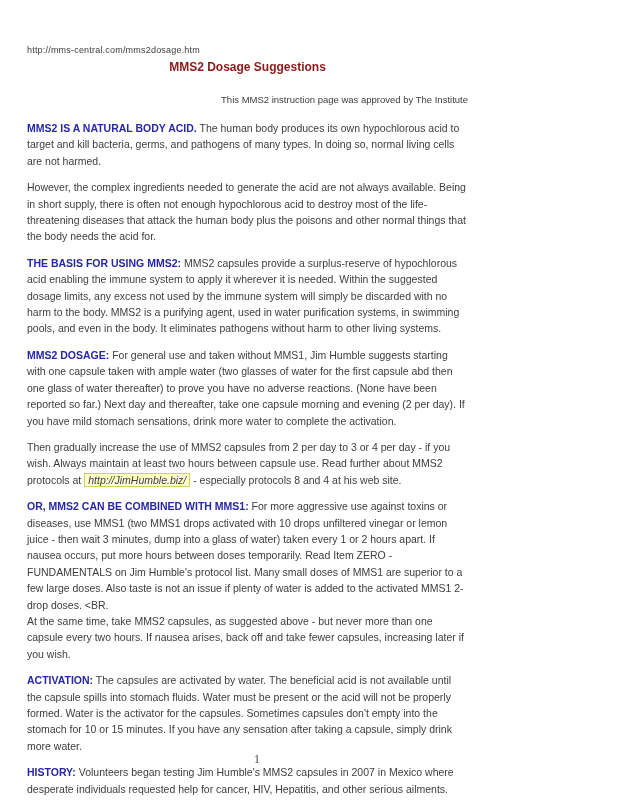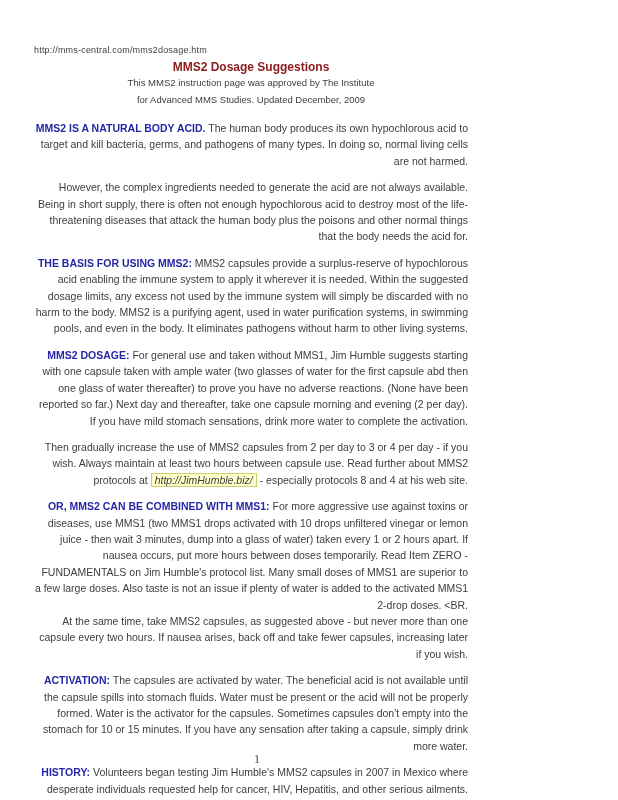--- a/index.html
+++ b/index.html
@@ -8,50 +8,49 @@
     background: #ffffff;
   }
   .page {
     position: relative;
     width: 514px;
     height: 800px;
     background: var(--page-bg, #ffffff);
     font-family: "Liberation Sans", "DejaVu Sans", sans-serif;
     color: var(--body-color, #3d3d3d);
     box-sizing: border-box;
-    padding: 45px 46px 0 34px;
+    padding: 45px 46px 0 27px;
     overflow: hidden;
   }
   .url-line {
     font-size: 9px;
     letter-spacing: 0.2px;
     color: var(--body-color, #3d3d3d);
   }
   .doc-title {
     margin: 5px 0 0 0;
     text-align: center;
     font-size: 12px;
     font-weight: bold;
     color: var(--title-color, #8b1a1a);
   }
   .approval {
-    margin-top: 0;
-    text-align: center;
+    margin-top: 17px;
+    text-align: right;
     font-size: 9.5px;
     line-height: 17px;
     color: var(--body-color, #3d3d3d);
   }
   .content {
     margin-top: 12px;
     font-size: 10.5px;
     line-height: 16.4px;
   }
   .content p {
     margin: 10px 0;
-    text-align: right;
   }
   .lead {
     font-weight: bold;
     color: var(--heading-color, #2626a6);
   }
   .hl-link {
     background: var(--link-bg, #ffffcc);
     border: 1px solid var(--link-border, #cfcf6f);
     padding: 0 3px;
     color: inherit;
@@ -74,21 +73,20 @@
 <body>
 
 <div class="page">
 
   <div class="url-line">http://mms-central.com/mms2dosage.htm</div>
 
   <h1 class="doc-title">MMS2 Dosage Suggestions</h1>
 
   <div class="approval">
     <div>This MMS2 instruction page was approved by The Institute</div>
-    <div>for Advanced MMS Studies. Updated December, 2009</div>
   </div>
 
   <div class="content">
 
     <p><span class="lead">MMS2 IS A NATURAL BODY ACID.</span><span> The human body produces its own hypochlorous acid to target and kill bacteria, germs, and pathogens of many types. In doing so, normal living cells are not harmed.</span></p>
 
     <p><span>However, the complex ingredients needed to generate the acid are not always available. Being in short supply, there is often not enough hypochlorous acid to destroy most of the life-threatening diseases that attack the human body plus the poisons and other normal things that the body needs the acid for.</span></p>
 
     <p><span class="lead">THE BASIS FOR USING MMS2:</span><span> MMS2 capsules provide a surplus-reserve of hypochlorous acid enabling the immune system to apply it wherever it is needed. Within the suggested dosage limits, any excess not used by the immune system will simply be discarded with no harm to the body. MMS2 is a purifying agent, used in water purification systems, in swimming pools, and even in the body. It eliminates pathogens without harm to other living systems.</span></p>
 

